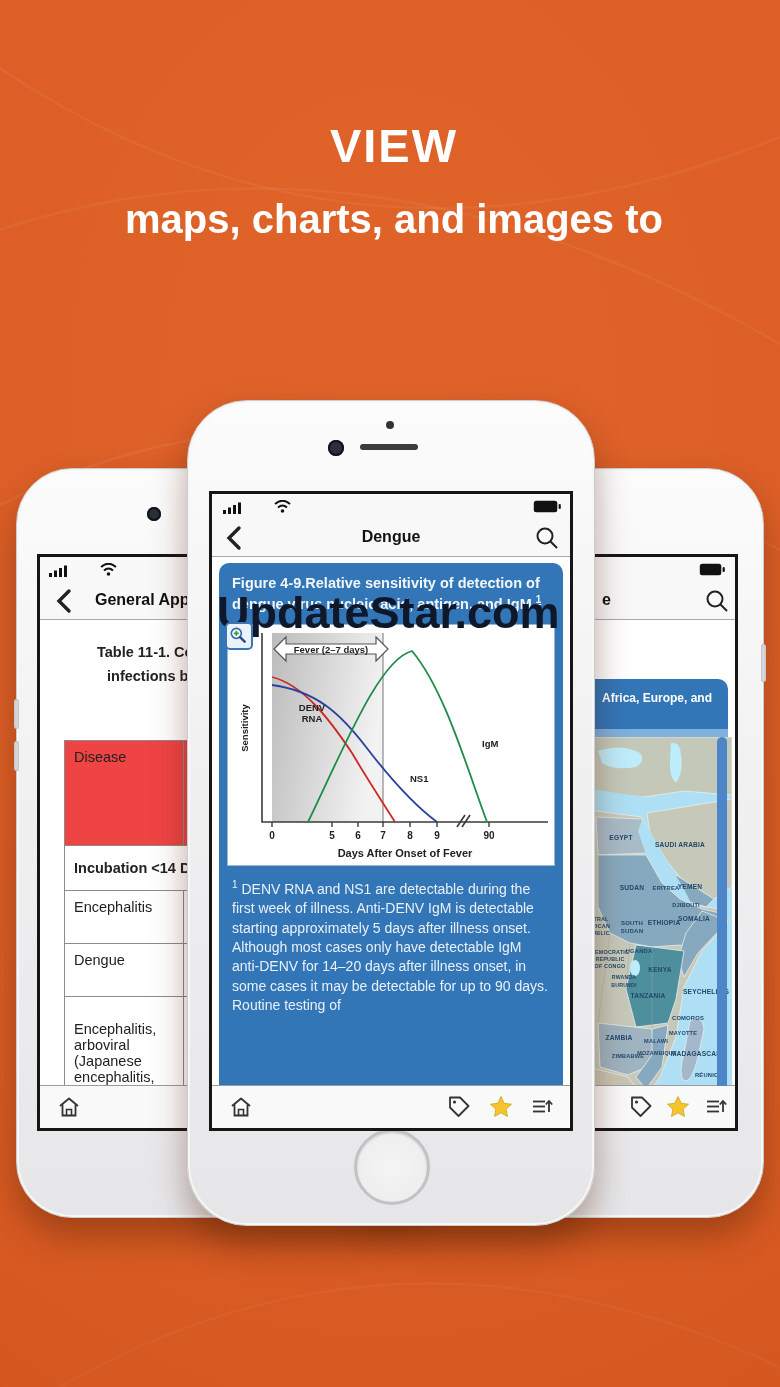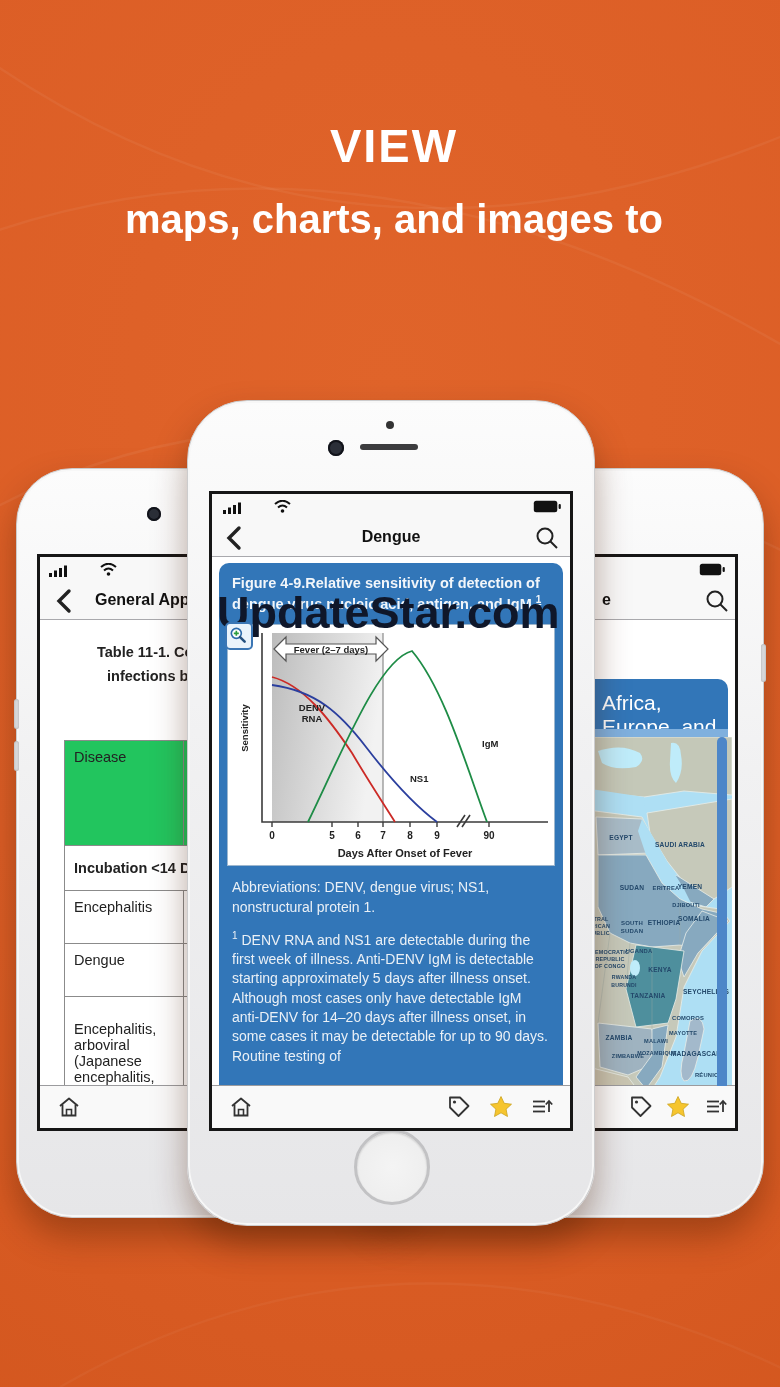--- a/index.html
+++ b/index.html
@@ -37,21 +37,21 @@
   .fig-title sup{text-decoration:underline;font-size:10px;}
   .fig-box{position:relative;margin:2px 8px 0 8px;height:240px;background:#fff;border:1px solid #9db7cf;}
   .watermark{position:absolute;left:-2px;top:24px;font-size:45px;font-weight:700;color:#0f172a;white-space:nowrap;z-index:5;letter-spacing:0;}
   .zoom-badge{position:absolute;left:-3px;top:-3px;width:24px;height:24px;background:#eaf3fb;border:2px solid #3b76b4;border-radius:5px;z-index:6;}
   .panel-text{margin:12px 13px 0 13px;font-size:14px;line-height:1.38;color:#eaf0f6;}
   .panel-text sup{font-size:10px;}
   
   .tcaption{position:absolute;font-size:14.5px;font-weight:700;color:#222;white-space:nowrap;}
   .tbl{position:absolute;left:24px;top:120px;width:345px;border:1px solid #777;border-collapse:collapse;font-size:14.5px;color:#222;}
   .tbl td{border:1px solid #8b8b8b;padding:8px 9px;vertical-align:top;background:#fff;}
-  .tbl tr.hdr td{background:#22c55e;height:88px;}
+  .tbl tr.hdr td{background:#ef4444;height:88px;}
   .tbl td.c1{width:100px;}
   .tbl tr.section td{font-weight:700;padding:14px 9px;}
   .line{display:block;}
   
   .blue-hdr{position:absolute;left:7px;right:7px;top:59px;height:50px;background:#3276b8;border-radius:10px 10px 0 0;color:#fff;}
   .blue-hdr-strip{position:absolute;left:7px;right:7px;top:109px;height:8px;background:#7fb0de;}
   .map-wrap{position:absolute;left:7px;top:117px;width:348px;height:416px;background:#aedff4;overflow:hidden;}
   .map-label{position:absolute;transform:translate(-50%,-50%);font-size:6.6px;font-weight:700;color:#24496b;letter-spacing:.2px;text-align:center;line-height:1.25;white-space:nowrap;}
   .map-scrollbar{position:absolute;top:117px;width:10px;height:410px;background:#4d86c8;border-radius:5px;z-index:4;}
   svg{display:block;}
@@ -162,21 +162,21 @@
       </div>
       <div class="navbar">
         <div class="nav-title" style="text-align:left;left:225px;">e</div>
         <svg class="search-icon" style="left:327px;" viewBox="0 0 26 26">
           <circle cx="11" cy="11" r="7.5" stroke="#222" stroke-width="2" fill="none"></circle>
           <line x1="16.5" y1="16.5" x2="23" y2="23" stroke="#222" stroke-width="2"></line>
         </svg>
       </div>
       <div class="content" style="top:63px">
         <div class="blue-hdr">
-          <div style="position:absolute;left:218px;top:12px;font-size:21px;font-weight:400;">Africa, Europe, and</div>
+          <div style="position:absolute;left:218px;top:12px;font-size:12px;font-weight:700;">Africa, Europe, and</div>
         </div>
         <div class="blue-hdr-strip"></div>
         <div class="map-wrap" id="map-wrap">
           <svg width="348" height="416" viewBox="0 0 348 416">
             <rect x="0" y="0" width="348" height="416" fill="#aedff4"></rect>
 
             <path d="M180 0 H348 V58 L300 54 260 60 215 56 180 48 Z" fill="#c4c8b8" stroke="#e8eee9" stroke-width="0.8"></path>
             <path d="M214 14 Q238 6 256 16 Q262 24 252 30 Q230 34 218 26 Z" fill="#bfecfa"></path>
             <path d="M287 6 Q296 4 297 18 Q300 34 292 46 Q285 40 286 24 Z" fill="#bfecfa"></path>
 
@@ -391,21 +391,20 @@
                 <text x="84" y="97" text-anchor="middle" font-size="9.5" font-weight="bold" fill="#222">RNA</text>
                 <text x="182" y="157" font-size="9.5" font-weight="bold" fill="#222">NS1</text>
                 <text x="254" y="122" font-size="9.5" font-weight="bold" fill="#222">IgM</text>
                 <path d="M46,24 L58,12 L58,19 L148,19 L148,12 L160,24 L148,36 L148,29 L58,29 L58,36 Z" fill="#ffffff" stroke="#555" stroke-width="1.2"></path>
                 <text x="103" y="27.5" text-anchor="middle" font-size="9.5" font-weight="bold" fill="#222">Fever (2–7 days)</text>
                 <text x="177" y="232" text-anchor="middle" font-size="11" font-weight="bold" fill="#222">Days After Onset of Fever</text>
                 <text x="20" y="103" text-anchor="middle" font-size="9.5" font-weight="bold" fill="#222" transform="rotate(-90 20 103)">Sensitivity</text>
               </svg>
           </div>
           <div class="watermark">UpdateStar.com</div>
-          <p class="panel-text">Abbreviations: DENV, dengue virus; NS1, nonstructural protein 1.</p>
           <p class="panel-text"><sup>1</sup><span> DENV RNA and NS1 are detectable during the first week of illness. Anti-DENV IgM is detectable starting approximately 5 days after illness onset. Although most cases only have detectable IgM anti-DENV for 14–20 days after illness onset, in some cases it may be detectable for up to 90 days. Routine testing of</span></p>
         </div>
       </div>
       <div class="toolbar">
         <svg class="tb-icon" style="left:17px" viewBox="0 0 24 24">
           <path d="M3 11 L12 3.5 L21 11" stroke="#333" stroke-width="1.8" fill="none" stroke-linejoin="round"></path>
           <path d="M5.5 9.5 V20.5 H18.5 V9.5" stroke="#333" stroke-width="1.8" fill="none"></path>
           <path d="M9.5 20.5 V14.5 H14.5 V20.5" stroke="#333" stroke-width="1.6" fill="none"></path>
         </svg>
         <svg class="tb-icon" style="left:235px" viewBox="0 0 24 24">

